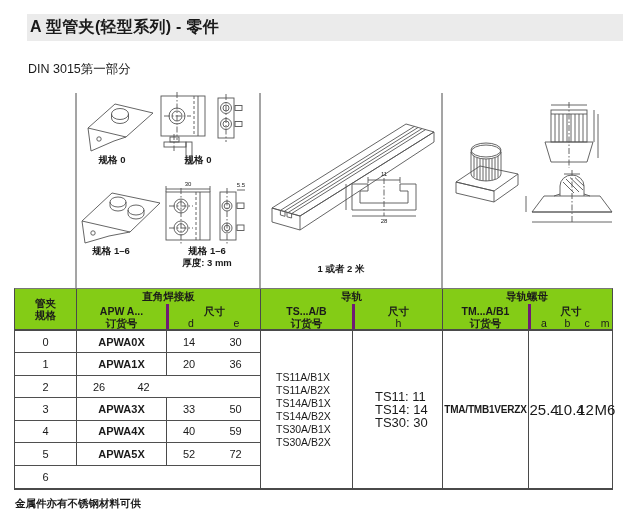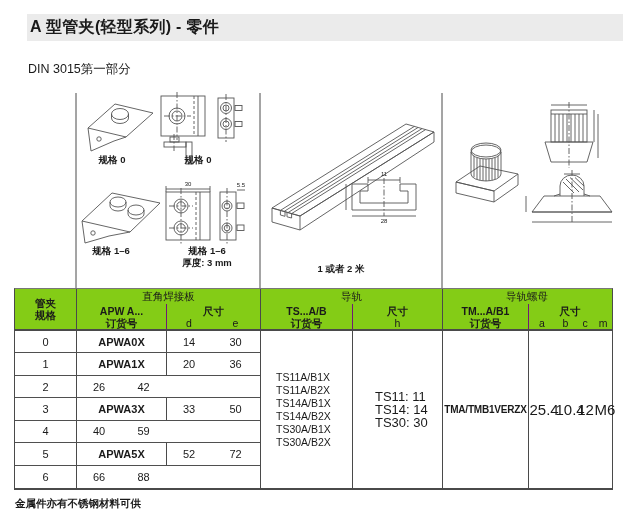--- a/index.html
+++ b/index.html
@@ -17,27 +17,27 @@
 
   
   .thead{position:absolute;left:14px;top:288px;width:599px;height:43px;background:#84cc16;
          border-top:1px solid #777;border-bottom:2px solid #4a4a4a;
          border-left:1px solid #4a4a4a;border-right:1px solid #4a4a4a;box-sizing:border-box;
          display:grid;grid-template-columns:61px 90px 94px 92px 90px 86px 83px;
          grid-template-rows:15px 1fr;font-size:10.5px;}
   .thead div{box-sizing:border-box;}
   .hc{grid-row:1/3;grid-column:1;display:flex;flex-direction:column;justify-content:center;
       align-items:center;font-weight:bold;line-height:12.5px;}
-  .hg{display:flex;align-items:flex-end;justify-content:center;font-weight:normal;
+  .hg{display:flex;align-items:flex-end;justify-content:center;font-weight:bold;
       border-left:1px solid #4a4a4a;padding-bottom:0;}
   .hg.plate{grid-column:2/4;}  .hg.rail{grid-column:4/6;}  .hg.nut{grid-column:6/8;}
   .hs{display:flex;flex-direction:column;justify-content:center;align-items:center;
       font-weight:bold;line-height:12px;border-left:1px solid #4a4a4a;grid-row:2;}
   .hs .order2{font-weight:bold;}
-  .hdim{grid-row:2;border-left:1px solid #701a75;display:flex;flex-direction:column;
+  .hdim{grid-row:2;border-left:3px solid #701a75;display:flex;flex-direction:column;
         justify-content:center;align-items:stretch;line-height:12px;}
   .hdim .dimword{font-weight:bold;text-align:center;}
   .letters-de{display:flex;font-weight:normal;}
   .letters-de .ld{width:44px;text-align:center;}
   .letters-de .le{flex:1;text-align:center;}
   .letters-abcm{display:grid;grid-template-columns:26px 21px 18px 18px;font-weight:normal;}
   .letters-abcm span{text-align:center;}
   .hdim .hword{font-weight:normal;text-align:center;}
 
   
@@ -321,39 +321,36 @@
       <div class="trow">
         <div>3</div>
         <div class="c-part">APWA3X</div>
         <div class="c-de">
             <span class="vd">33</span>
             <span class="ve">50</span>
           </div>
       </div>
       <div class="trow">
         <div>4</div>
+        <div class="c-part">APWA4X</div>
         <div class="c-de">
             <span class="vd">40</span>
             <span class="ve">59</span>
           </div>
       </div>
       <div class="trow">
         <div>5</div>
         <div class="c-part">APWA5X</div>
         <div class="c-de">
             <span class="vd">52</span>
             <span class="ve">72</span>
           </div>
       </div>
       <div class="trow">
         <div>6</div>
-        <div class="c-de">
-            <span class="vd">66</span>
-            <span class="ve">88</span>
-          </div>
       </div>
     </div>
     <div class="body-right">
       <div class="mcell">
         <div class="ts-line">TS11A/B1X</div>
         <div class="ts-line">TS11A/B2X</div>
         <div class="ts-line">TS14A/B1X</div>
         <div class="ts-line">TS14A/B2X</div>
         <div class="ts-line">TS30A/B1X</div>
         <div class="ts-line">TS30A/B2X</div>

